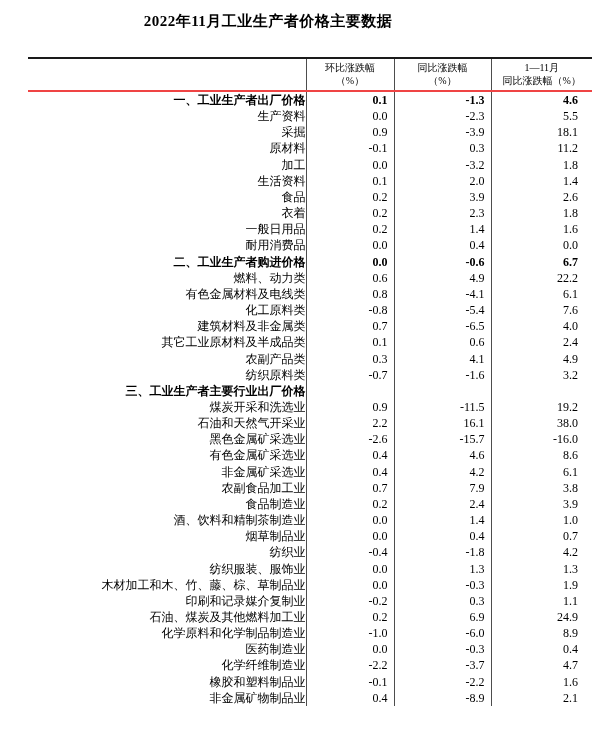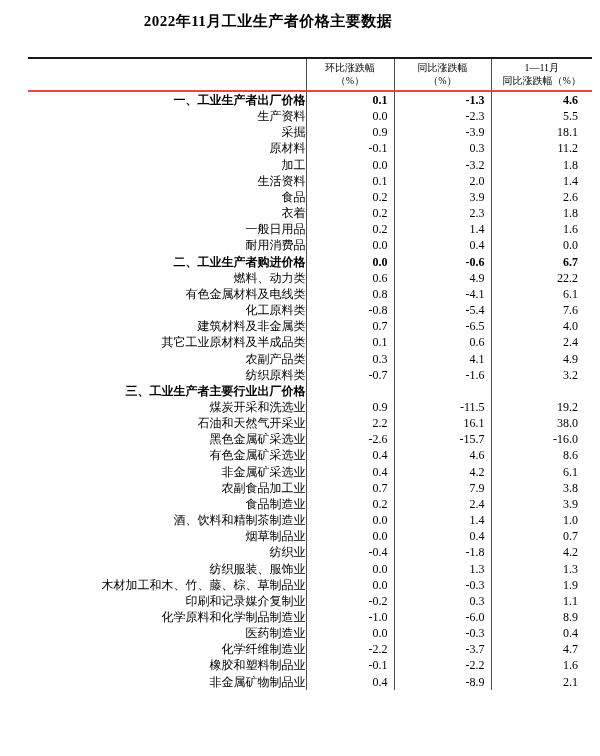--- a/index.html
+++ b/index.html
@@ -278,20 +278,26 @@
         <td class="num sep c3">-0.3</td>
         <td class="num sep c4">1.9</td>
       </tr>
       <tr>
         <td class="label ind1">印刷和记录媒介复制业</td>
         <td class="num sep c2">-0.2</td>
         <td class="num sep c3">0.3</td>
         <td class="num sep c4">1.1</td>
       </tr>
       <tr>
+        <td class="label ind1">石油、煤炭及其他燃料加工业</td>
+        <td class="num sep c2">0.2</td>
+        <td class="num sep c3">6.9</td>
+        <td class="num sep c4">24.9</td>
+      </tr>
+      <tr>
         <td class="label ind1">化学原料和化学制品制造业</td>
         <td class="num sep c2">-1.0</td>
         <td class="num sep c3">-6.0</td>
         <td class="num sep c4">8.9</td>
       </tr>
       <tr>
         <td class="label ind1">医药制造业</td>
         <td class="num sep c2">0.0</td>
         <td class="num sep c3">-0.3</td>
         <td class="num sep c4">0.4</td>

